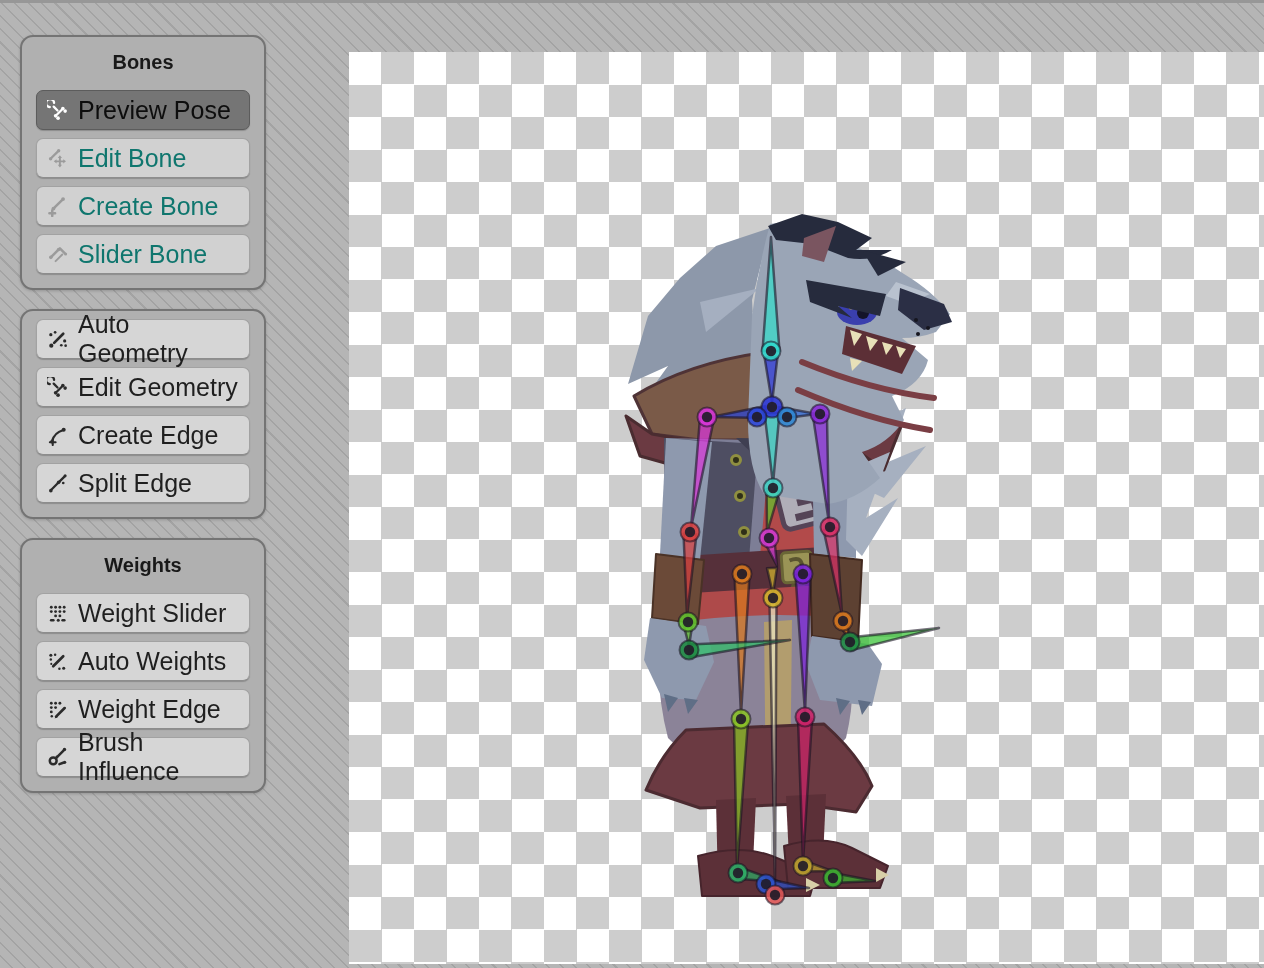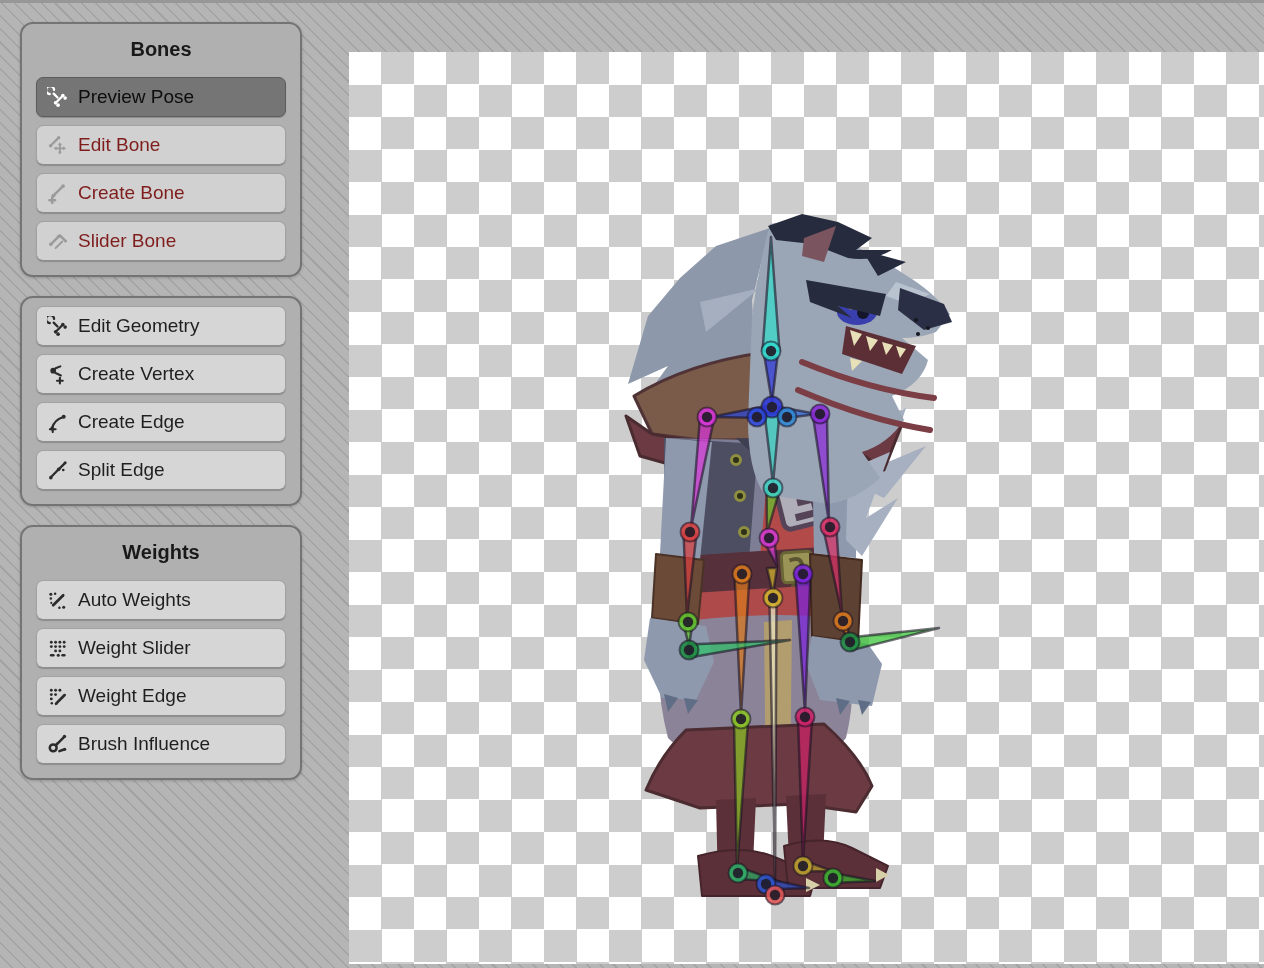--- a/index.html
+++ b/index.html
@@ -3,31 +3,31 @@
 <meta charset="utf-8">
 <style>
   html,body{margin:0;padding:0;background:#b6b6b6;font-family:"Liberation Sans",sans-serif;}
   .stage{position:relative;width:1264px;height:968px;overflow:hidden;
     background:repeating-linear-gradient(45deg, rgba(0,0,0,0) 0 8px, rgba(70,70,70,0.16) 8px 9.5px), #b5b5b5;}
   .topline{position:absolute;left:0;top:0;width:100%;height:3px;background:#979797;}
   .checker{position:absolute;left:349px;top:52px;width:915px;height:912px;
     background:conic-gradient(#cdcdcd 25%,#ffffff 0 50%,#cdcdcd 0 75%,#ffffff 0);
     background-size:65px 65px;}
   svg.artlayer{position:absolute;left:0;top:0;width:1264px;height:968px;pointer-events:none;}
-  .toolbox{position:absolute;left:20px;top:22px;width:282px;display:flex;flex-direction:column;gap:19px;}
+  .toolbox{position:absolute;left:20px;top:35px;width:246px;display:flex;flex-direction:column;gap:19px;}
   .panel{background:#b0b0b0;border:2px solid #747474;border-radius:13px;padding:8px 14px 14px;
     box-shadow:0 1px 3px rgba(0,0,0,0.18);}
   .panel h3{margin:6px 0 16px;text-align:center;font-size:20px;font-weight:600;color:#191919;}
   .tools{display:flex;flex-direction:column;gap:8px;}
   .tool{display:flex;align-items:center;gap:10px;height:40px;background:#d6d6d6;
     border:1px solid #a2a2a2;border-bottom-color:#8d8d8d;border-radius:7px;padding:0 10px;
-    font-size:19px;color:#1f1f1f;font-family:inherit;text-align:left;cursor:pointer;
+    font-size:25px;color:#1f1f1f;font-family:inherit;text-align:left;cursor:pointer;
     box-shadow:0 1px 1px rgba(0,0,0,0.2);}
   .tool.active{background:#757575;border-color:#5c5c5c;color:#0d0d0d;}
-  .tool.disabled{background:#d1d1d1;color:#7f1d1d;cursor:default;text-align:center;}
+  .tool.disabled{background:#d1d1d1;color:#0f766e;cursor:default;text-align:center;}
   .ticon{width:21px;height:21px;display:inline-flex;flex:0 0 21px;color:#2b2b2b;}
   .tool.active .ticon{color:#ffffff;}
   .tool.disabled .ticon{color:#9b9b9b;}
 </style>
 </head>
 <body>
 
 <div class="stage">
   <div class="checker"></div>
   <div class="topline"></div>
@@ -306,49 +306,52 @@
             </span>
             <span>Slider Bone</span>
           </button>
         </div>
     </section>
     <section class="panel">
       <div class="tools">
           <button class="tool">
             <span class="ticon">
               <svg viewBox="0 0 22 22" width="21" height="21">
+                <g stroke="currentColor" fill="none" stroke-width="2.8" stroke-linecap="round">
+                  <path d="M7.5 14.5 L17 5"></path>
+                </g>
+                <g fill="currentColor">
+                  <circle cx="4.5" cy="17.5" r="2.2"></circle>
+                  <circle cx="4" cy="6" r="1.7"></circle>
+                  <circle cx="8.5" cy="3.5" r="1.4"></circle>
+                  <circle cx="18.5" cy="12.5" r="1.7"></circle>
+                  <circle cx="15" cy="17" r="1.4"></circle>
+                  <circle cx="19.5" cy="17.5" r="1.4"></circle>
+                </g>
+              </svg>
+            </span>
+            <span>Auto Geometry</span>
+          </button>
+          <button class="tool">
+            <span class="ticon">
+              <svg viewBox="0 0 22 22" width="21" height="21">
                 <g fill="none" stroke="currentColor" stroke-width="2.4" stroke-linecap="round">
                   <path d="M3 7.4 A4.2 4.2 0 1 1 7.4 3"></path>
                   <path d="M7 7 L11 11"></path>
                   <path d="M10.5 15.2 L15.2 10.5"></path>
                 </g>
                 <g fill="currentColor">
                   <circle cx="9" cy="16.6" r="1.9"></circle>
                   <circle cx="11.6" cy="19" r="1.9"></circle>
                   <circle cx="16.6" cy="9" r="1.9"></circle>
                   <circle cx="19" cy="11.6" r="1.9"></circle>
                 </g>
               </svg>
             </span>
             <span>Edit Geometry</span>
-          </button>
-          <button class="tool">
-            <span class="ticon">
-              <svg viewBox="0 0 22 22" width="21" height="21">
-                <g fill="currentColor">
-                  <circle cx="6.5" cy="7" r="3"></circle>
-                </g>
-                <g stroke="currentColor" fill="none" stroke-width="2.2" stroke-linecap="round">
-                  <path d="M9 4.5 L14 2.5"></path>
-                  <path d="M9 9.5 L14.5 12"></path>
-                  <path d="M13.5 14.5 v6 M10.5 17.5 h6"></path>
-                </g>
-              </svg>
-            </span>
-            <span>Create Vertex</span>
           </button>
           <button class="tool">
             <span class="ticon">
               <svg viewBox="0 0 22 22" width="21" height="21">
                 <g stroke="currentColor" fill="none" stroke-width="2.4" stroke-linecap="round">
                   <path d="M5.5 16.5 Q8 8 16.5 5.5"></path>
                   <path d="M6 15 v6 M3 18 h6" stroke-width="2.2"></path>
                 </g>
                 <g fill="currentColor">
                   <circle cx="5" cy="17.5" r="1.9"></circle>
@@ -373,38 +376,20 @@
                 </g>
               </svg>
             </span>
             <span>Split Edge</span>
           </button>
         </div>
     </section>
     <section class="panel">
       <h3>Weights</h3>
       <div class="tools">
-          <button class="tool">
-            <span class="ticon">
-              <svg viewBox="0 0 22 22" width="21" height="21">
-                <g fill="currentColor">
-                  <circle cx="4" cy="4.5" r="1.6"></circle>
-                  <circle cx="8.5" cy="4" r="1.3"></circle>
-                  <circle cx="4" cy="9" r="1.3"></circle>
-                  <circle cx="4.5" cy="13.5" r="1.1"></circle>
-                  <circle cx="13" cy="18.5" r="1.3"></circle>
-                  <circle cx="17.5" cy="18" r="1.6"></circle>
-                </g>
-                <g stroke="currentColor" fill="none" stroke-width="2.8" stroke-linecap="round">
-                  <path d="M6.5 16 L17 5.5"></path>
-                </g>
-              </svg>
-            </span>
-            <span>Auto Weights</span>
-          </button>
           <button class="tool">
             <span class="ticon">
               <svg viewBox="0 0 22 22" width="21" height="21">
                 <g fill="currentColor">
                   <circle cx="4.5" cy="4.5" r="1.5"></circle>
                   <circle cx="9" cy="4.5" r="1.5"></circle>
                   <circle cx="13.5" cy="4.5" r="1.5"></circle>
                   <circle cx="18" cy="4.5" r="1.5"></circle>
                   <circle cx="4.5" cy="9" r="1.5"></circle>
                   <circle cx="9" cy="9" r="1.5"></circle>
@@ -417,20 +402,38 @@
                   <rect x="15" y="16.8" width="4.5" height="2.6" rx="1.3"></rect>
                 </g>
               </svg>
             </span>
             <span>Weight Slider</span>
           </button>
           <button class="tool">
             <span class="ticon">
               <svg viewBox="0 0 22 22" width="21" height="21">
                 <g fill="currentColor">
+                  <circle cx="4" cy="4.5" r="1.6"></circle>
+                  <circle cx="8.5" cy="4" r="1.3"></circle>
+                  <circle cx="4" cy="9" r="1.3"></circle>
+                  <circle cx="4.5" cy="13.5" r="1.1"></circle>
+                  <circle cx="13" cy="18.5" r="1.3"></circle>
+                  <circle cx="17.5" cy="18" r="1.6"></circle>
+                </g>
+                <g stroke="currentColor" fill="none" stroke-width="2.8" stroke-linecap="round">
+                  <path d="M6.5 16 L17 5.5"></path>
+                </g>
+              </svg>
+            </span>
+            <span>Auto Weights</span>
+          </button>
+          <button class="tool">
+            <span class="ticon">
+              <svg viewBox="0 0 22 22" width="21" height="21">
+                <g fill="currentColor">
                   <circle cx="4.5" cy="4.5" r="1.5"></circle>
                   <circle cx="9" cy="4.5" r="1.5"></circle>
                   <circle cx="13.5" cy="4.5" r="1.5"></circle>
                   <circle cx="4.5" cy="9" r="1.5"></circle>
                   <circle cx="9" cy="9" r="1.5"></circle>
                   <circle cx="4.5" cy="13.5" r="1.5"></circle>
                   <circle cx="5" cy="18" r="1.3"></circle>
                   <path d="M8 20.5 l1.8-3.4 1.8 1.8z"></path>
                 </g>
                 <g stroke="currentColor" fill="none" stroke-width="2.8" stroke-linecap="round">

